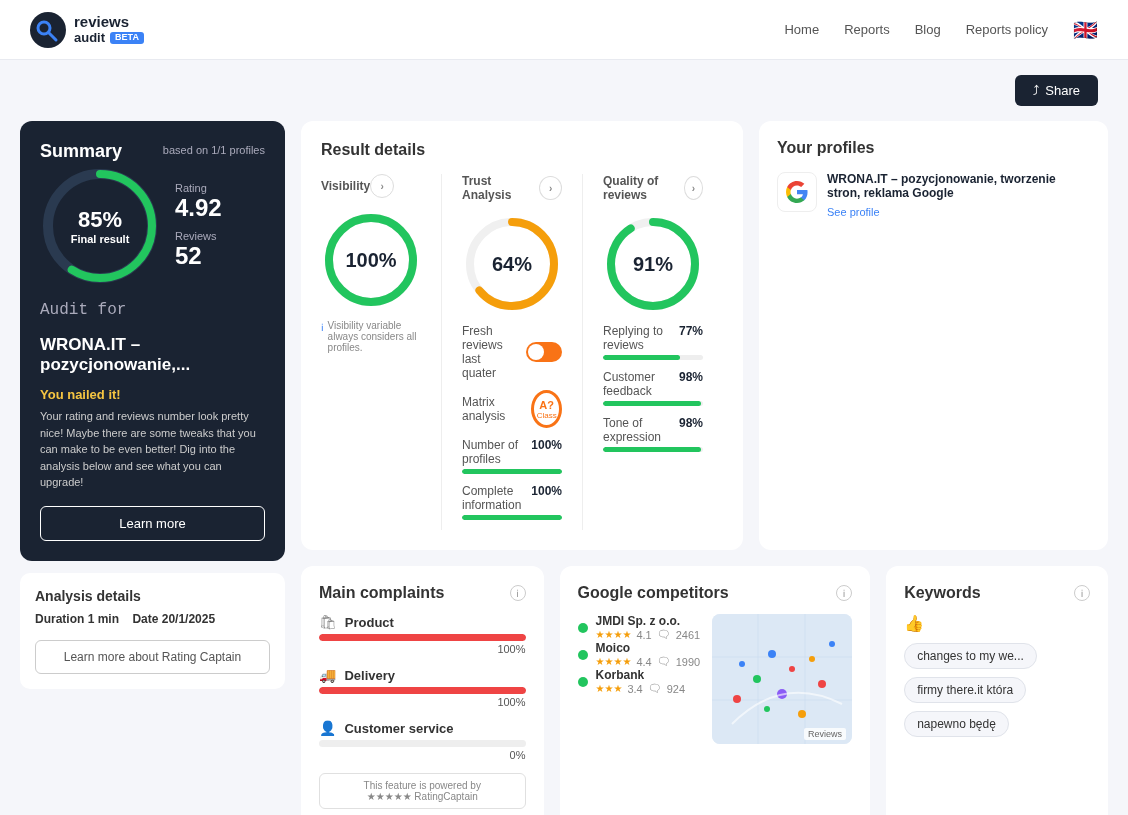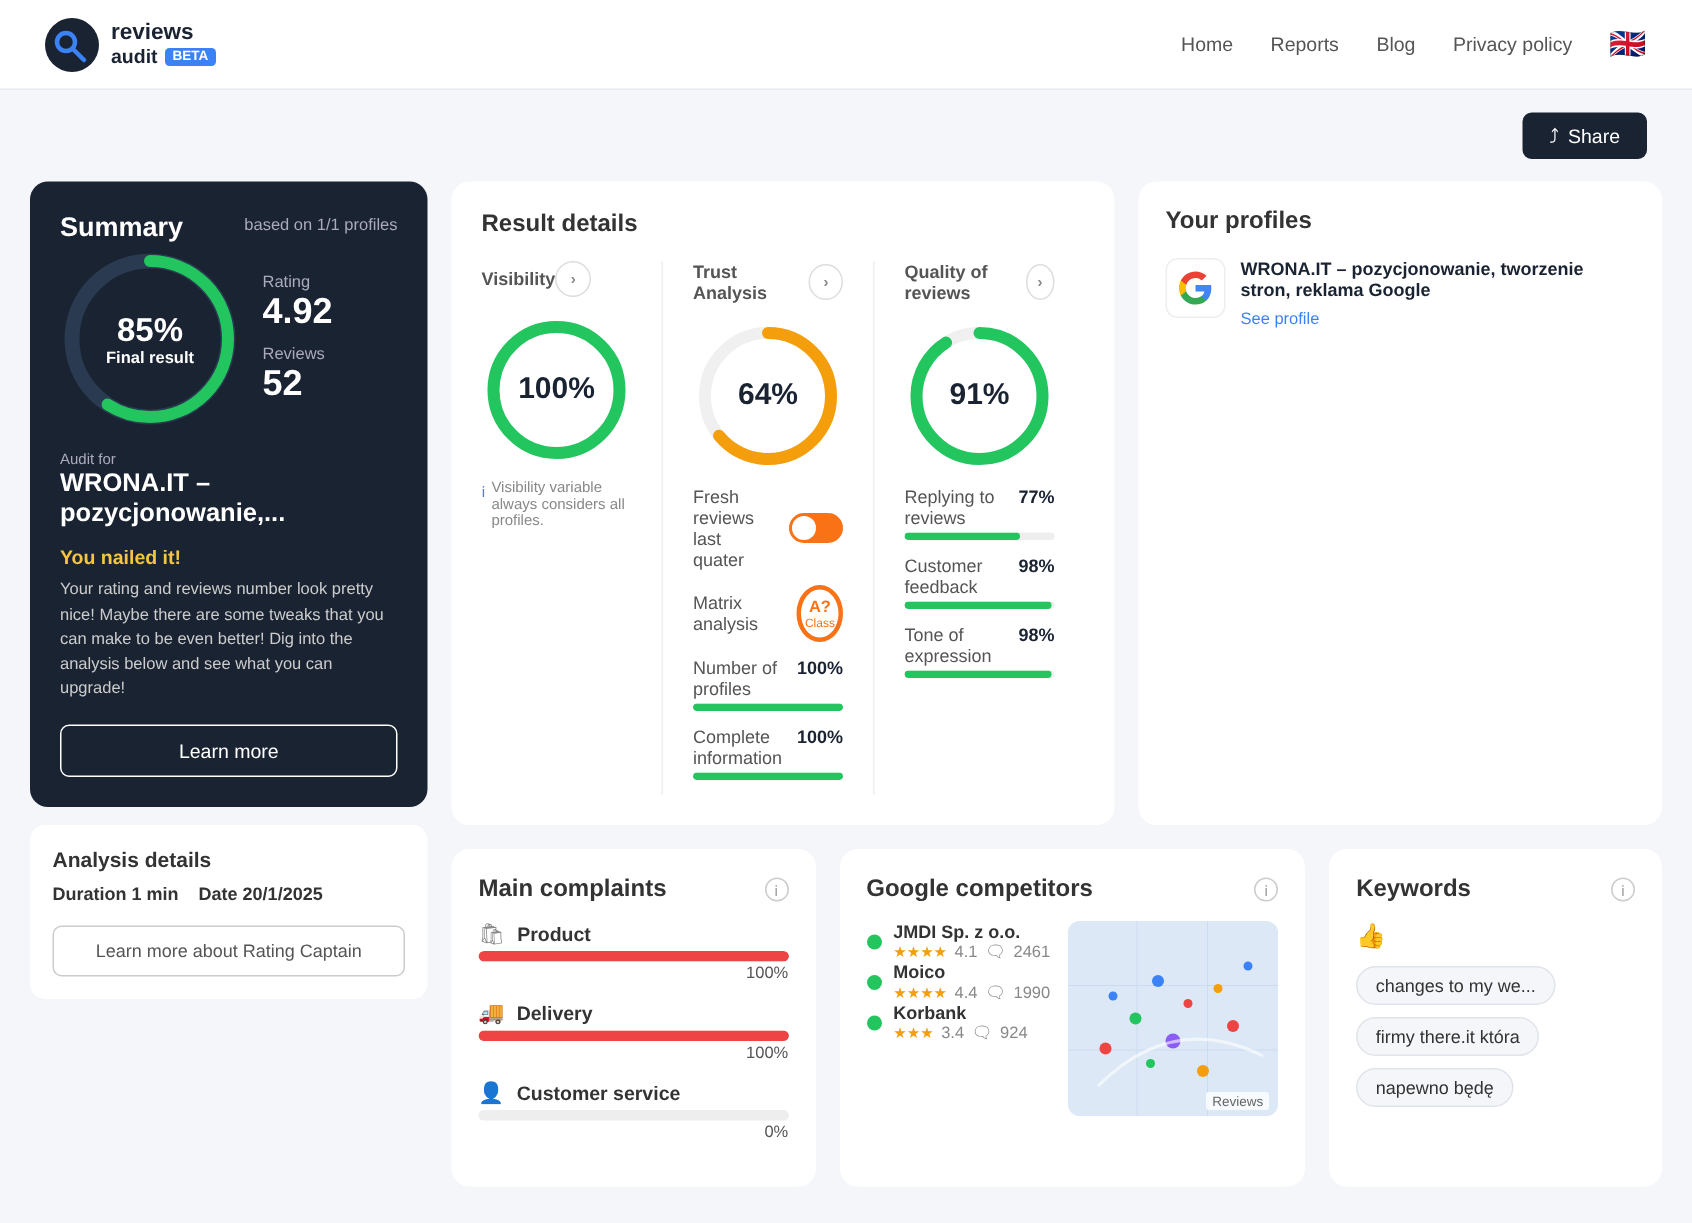--- a/index.html
+++ b/index.html
@@ -34,21 +34,21 @@
     .circle-container { position: relative; width: 120px; height: 120px; flex-shrink: 0; }
     .circle-container svg { width: 120px; height: 120px; }
     .circle-text { position: absolute; top: 50%; left: 50%; transform: translate(-50%, -50%); text-align: center; }
     .circle-percent { font-size: 22px; font-weight: 800; display: block; }
     .circle-label { font-size: 11px; font-weight: 600; display: block; }
     .rating-info { display: flex; flex-direction: column; gap: 8px; }
     .rating-val { font-size: 24px; font-weight: 800; }
     .rating-lbl { font-size: 11px; color: #aab; }
     .reviews-val { font-size: 24px; font-weight: 800; }
     .reviews-lbl { font-size: 11px; color: #aab; }
-    .audit-for { font-size: 10px; color: #aab; margin-bottom: 0; }
+    .audit-for { font-size: 16px; color: #aab; margin-bottom: 16px; font-family: Liberation Mono, monospace; }
     .audit-name { font-size: 17px; font-weight: 700; margin-bottom: 12px; }
     .nailed-it { color: #f5c542; font-weight: 700; font-size: 13px; margin-bottom: 6px; }
     .nailed-desc { font-size: 11px; color: #ccc; line-height: 1.5; margin-bottom: 15px; }
     .learn-more-btn { background: transparent; border: 1px solid #fff; color: #fff; width: 100%; padding: 9px; border-radius: 6px; cursor: pointer; font-size: 13px; }
     
     
     .analysis-details { background: #fff; border-radius: 10px; padding: 15px; margin-top: 12px; }
     .analysis-title { font-size: 14px; font-weight: 700; margin-bottom: 8px; }
     .analysis-row { font-size: 12px; color: #555; margin-bottom: 6px; }
     .analysis-row span { font-weight: 600; color: #333; }
@@ -134,21 +134,21 @@
       <span class="logo-audit">
         <span>audit</span>
         <span class="beta-badge">BETA</span>
       </span>
     </div>
   </div>
   <nav class="nav">
     <a href="#">Home</a>
     <a href="#">Reports</a>
     <a href="#">Blog</a>
-    <a href="#">Privacy policy</a>
+    <a href="#">Reports policy</a>
     <span class="flag">🇬🇧</span>
   </nav>
 </header>
 
 <div class="top-bar">
   <button class="share-btn">
     <span>⤴</span>
     <span>Share</span>
   </button>
 </div>
@@ -364,20 +364,24 @@
         </div>
         <div class="complaint-item">
           <div class="complaint-header">
             <span class="complaint-icon">👤</span>
             <span class="complaint-name">Customer service</span>
           </div>
           <div class="complaint-bar">
               <div class="complaint-fill" style="width:0%"></div>
             </div>
           <div class="complaint-pct">0%</div>
+        </div>
+        <div class="powered-by">
+          <div>This feature is powered by</div>
+          <div>★★★★★ RatingCaptain</div>
         </div>
       </div>
 
       <div class="bottom-card google-competitors">
         <div class="section-header">
           <span class="section-title" style="margin-bottom:0;">Google competitors</span>
           <span class="info-icon">ℹ</span>
         </div>
         <div class="competitors-inner">
           <div class="competitors-list">

